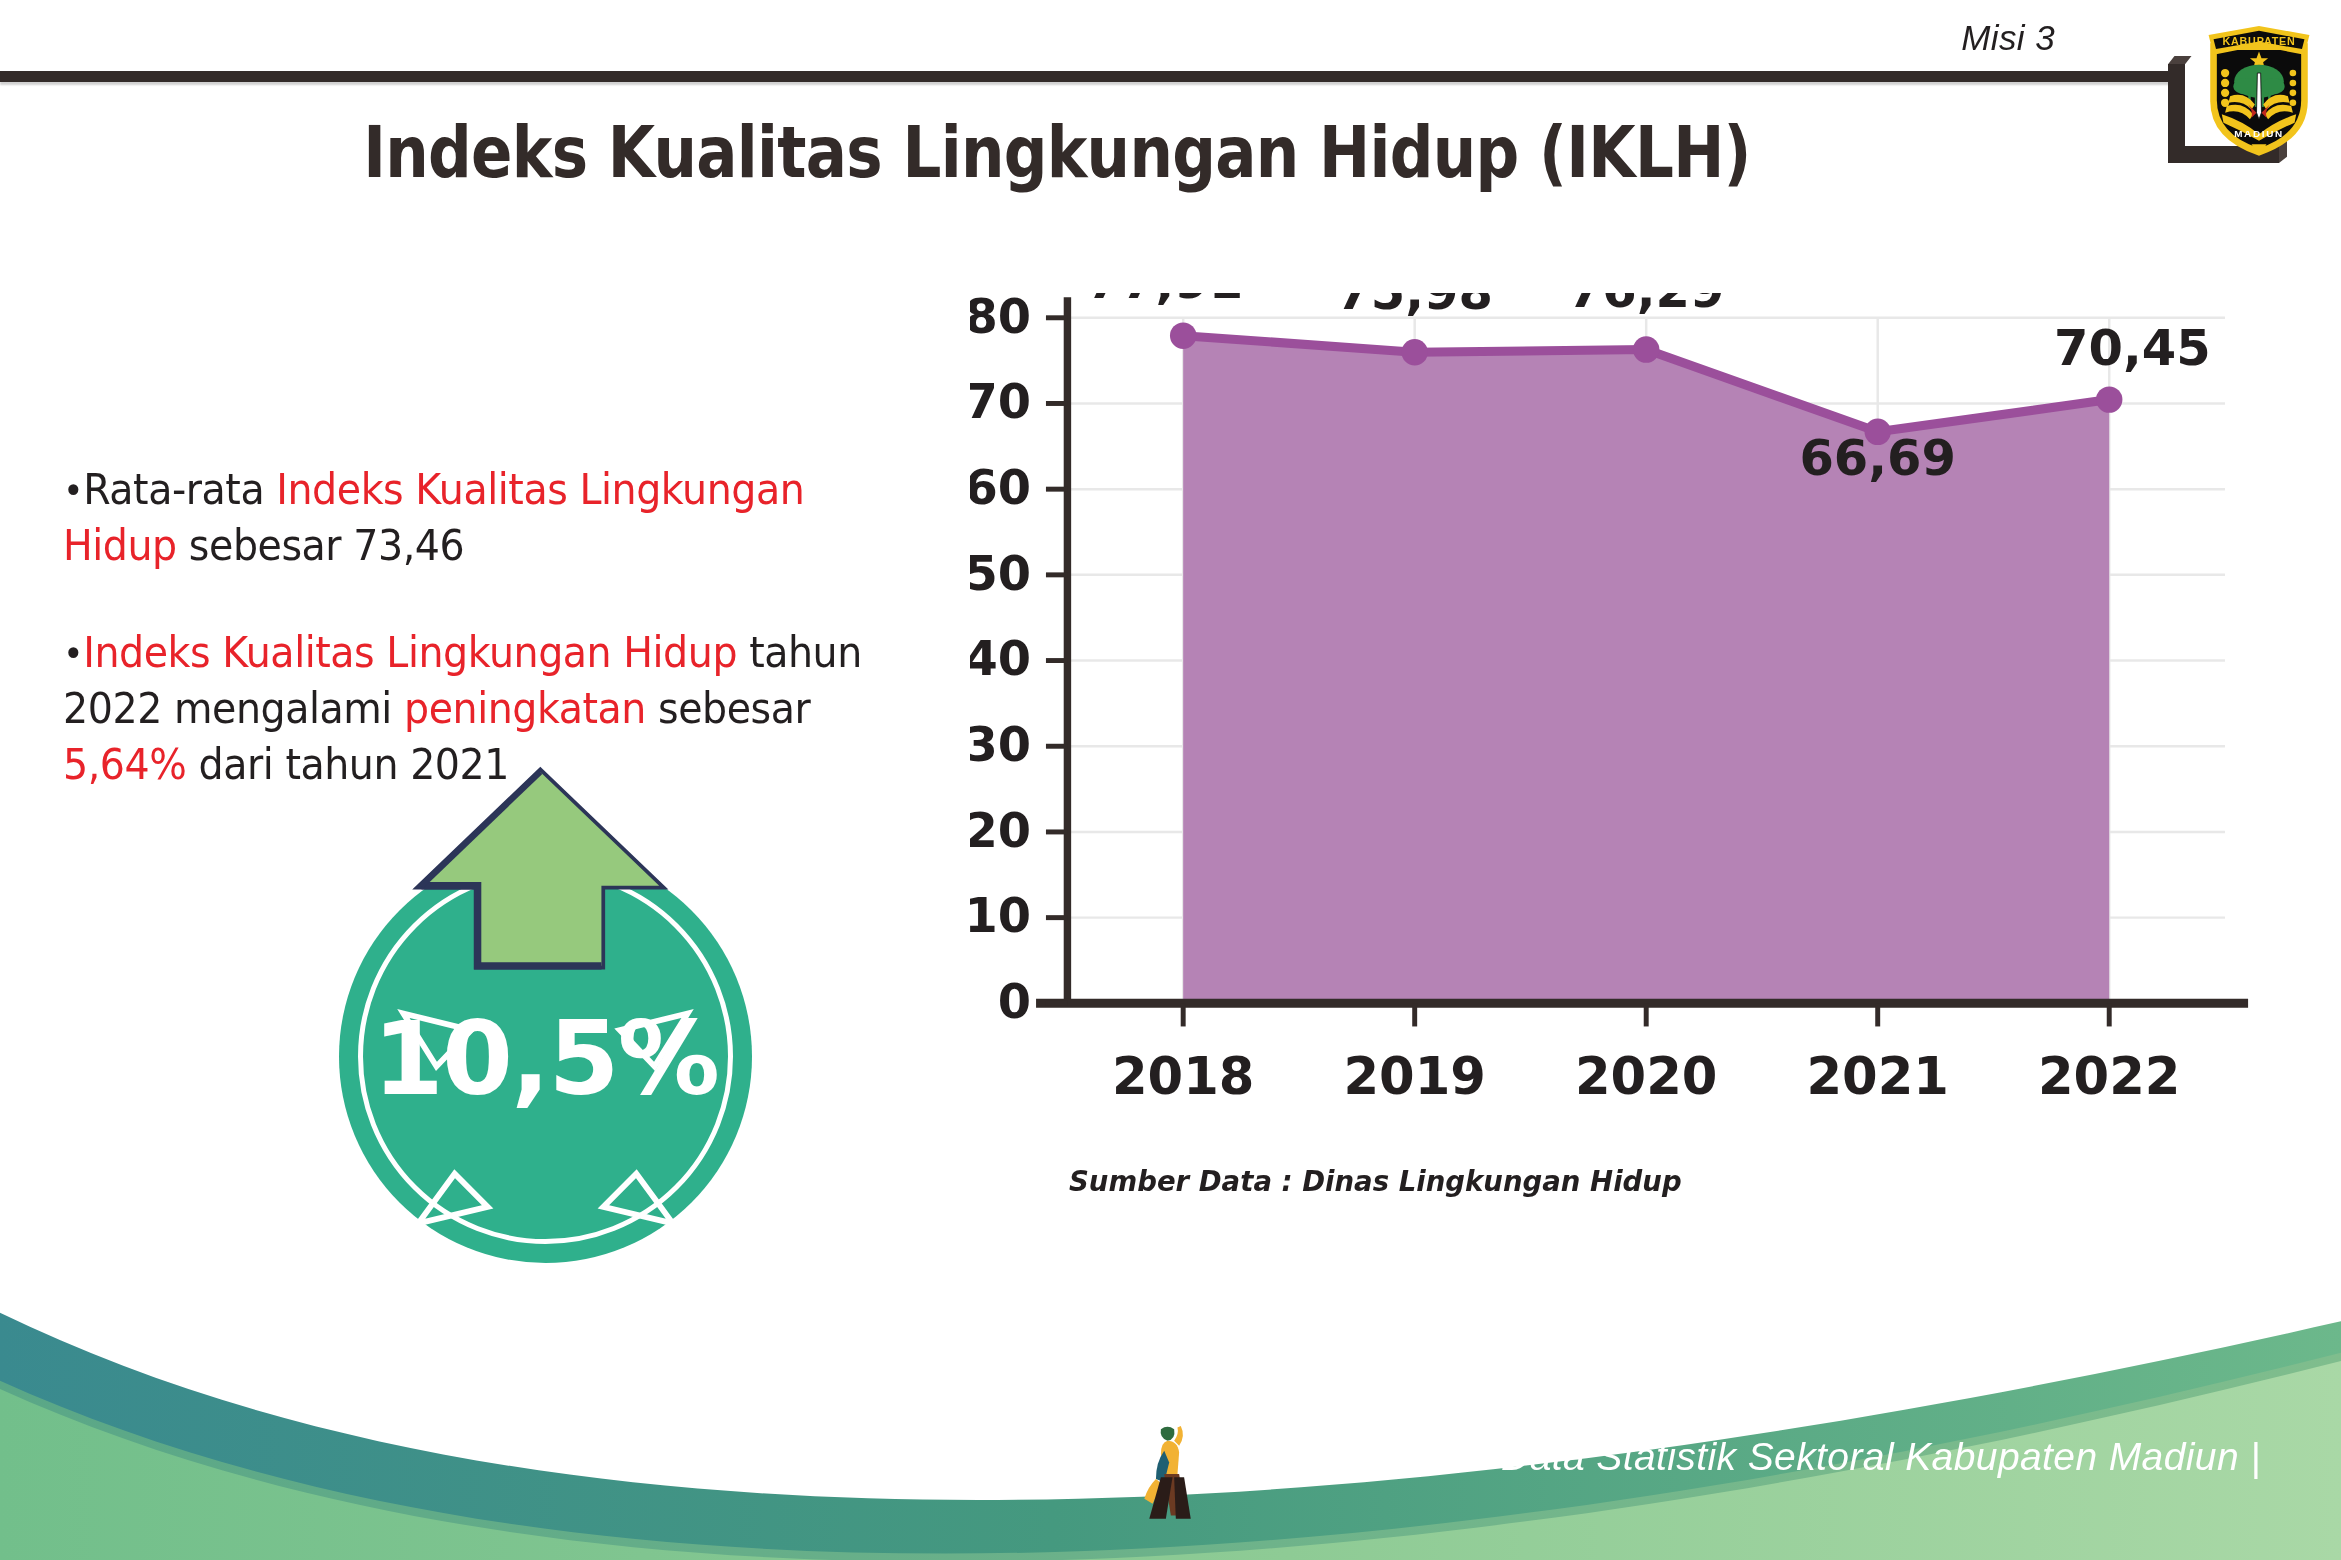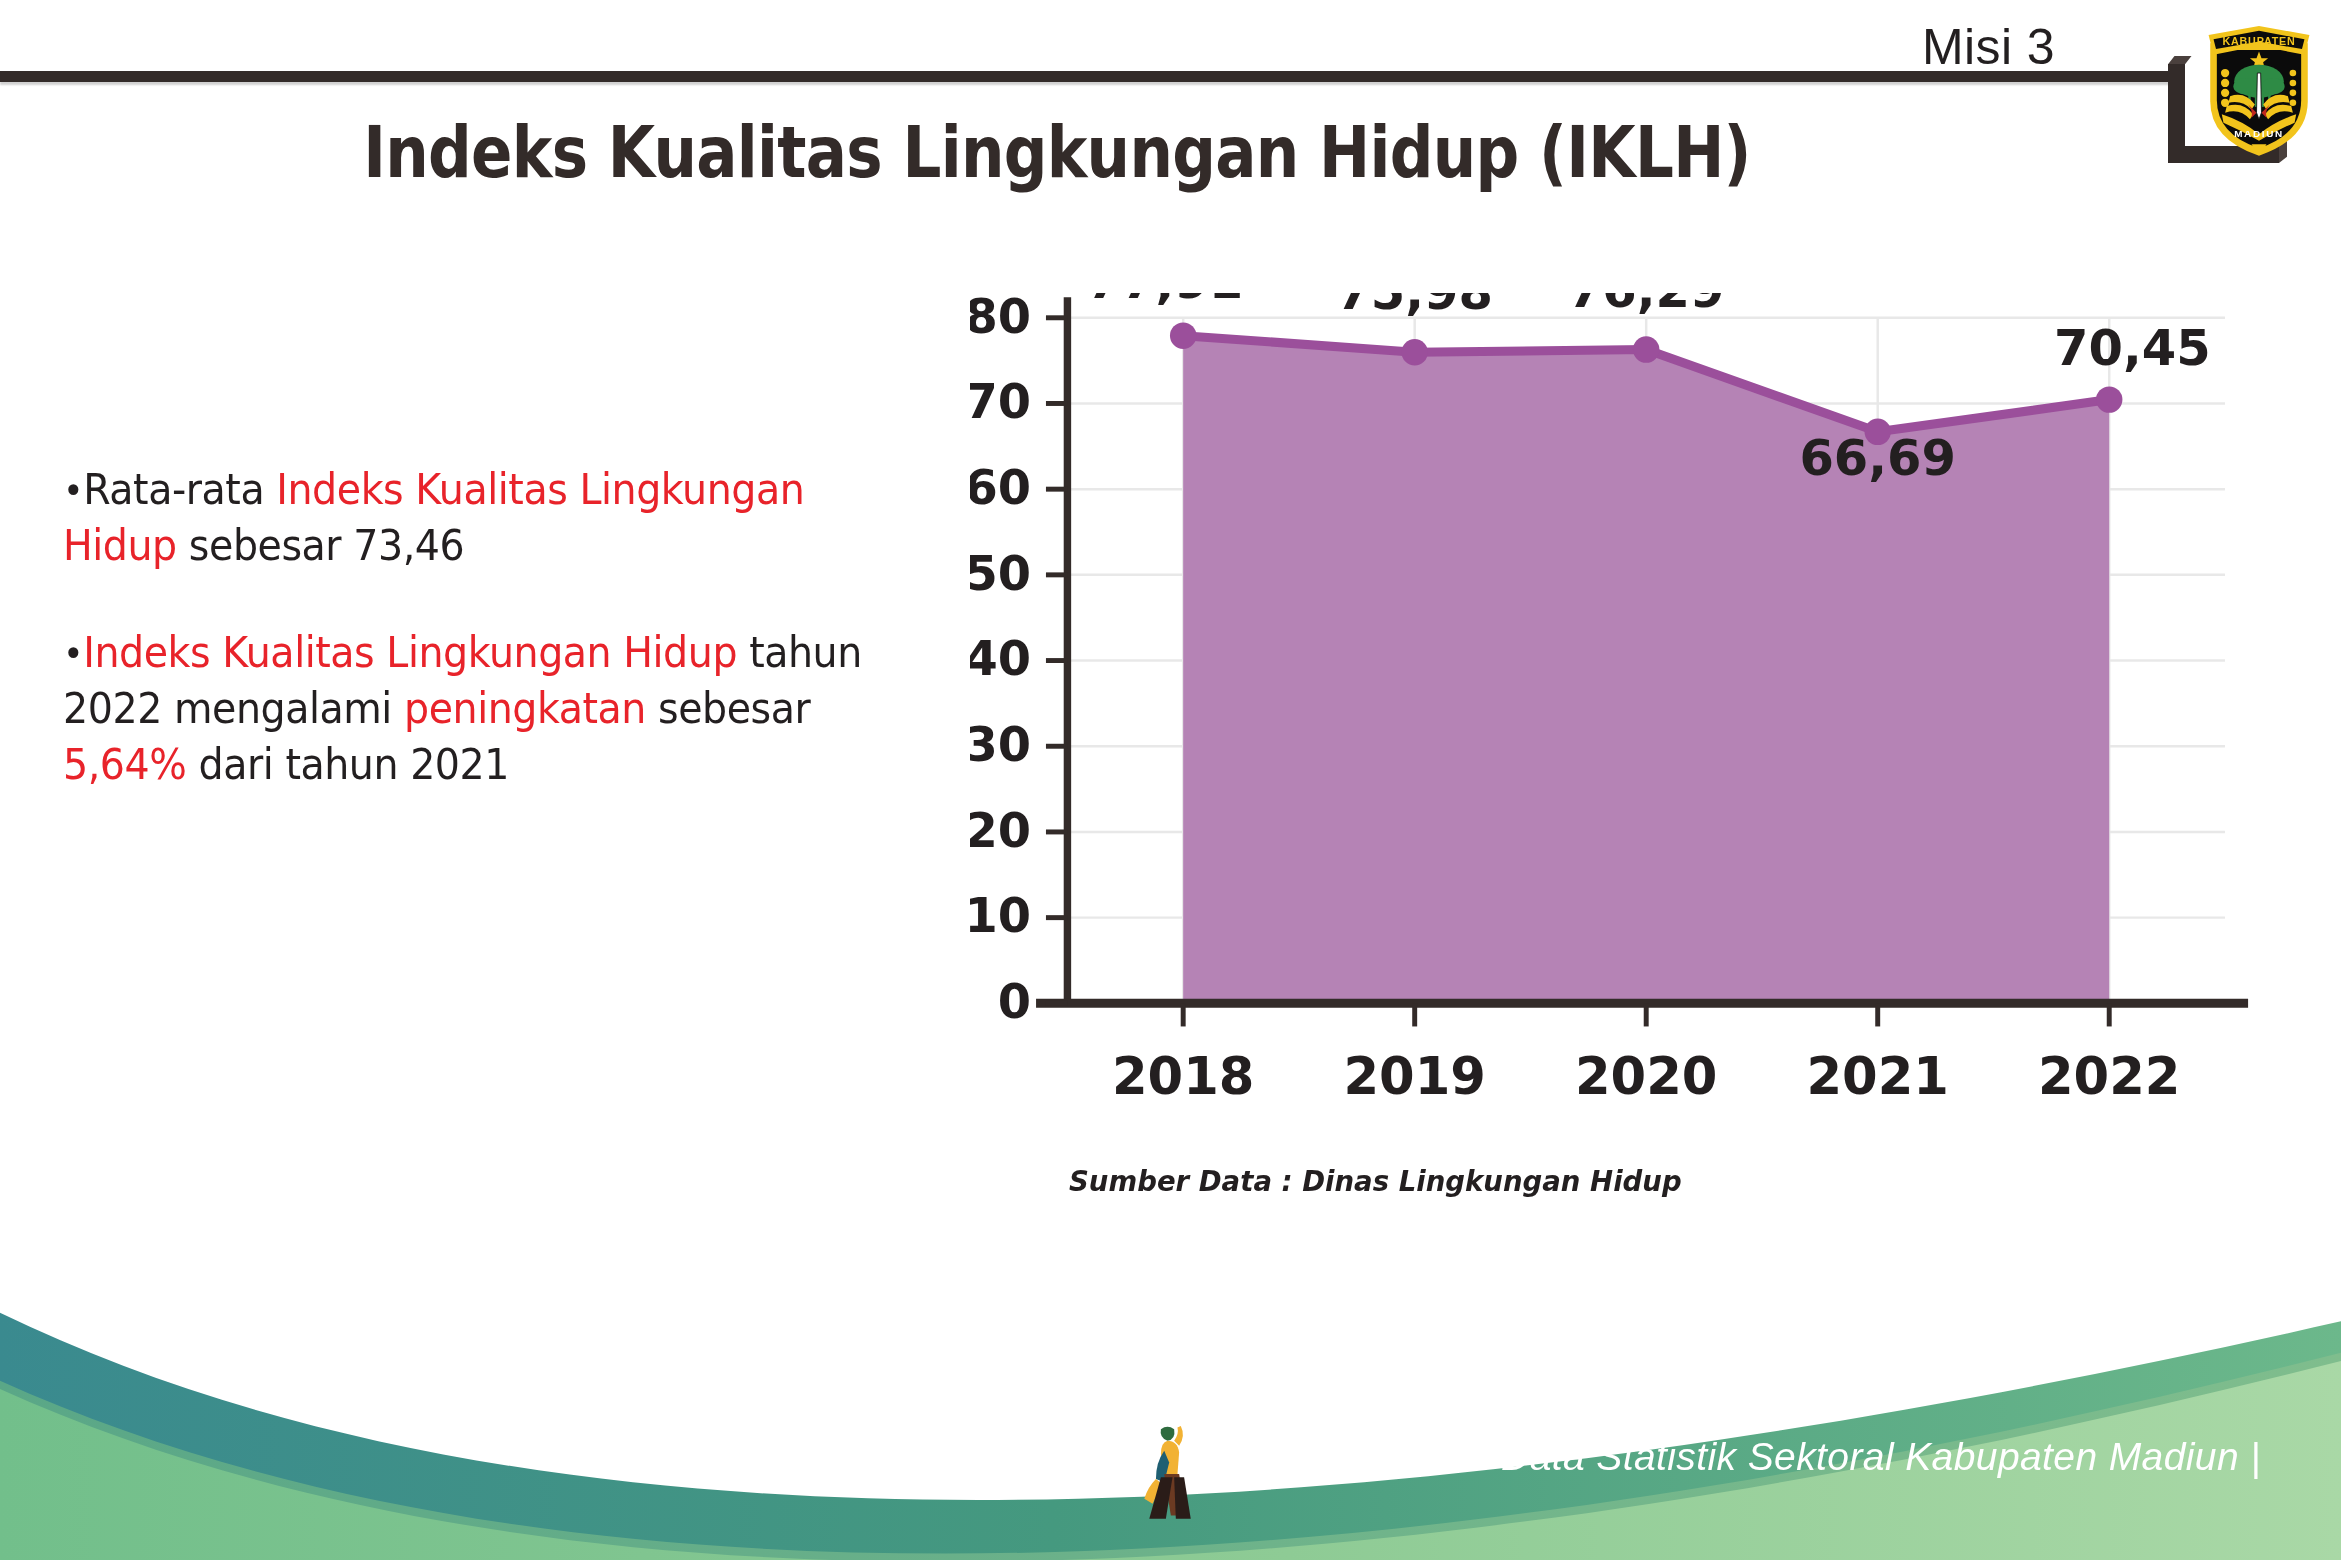--- a/index.html
+++ b/index.html
@@ -22,21 +22,22 @@
     position: absolute;
     left: 0; top: 71px;
     width: 2172px; height: 10.7px;
     background: #332b29;
     box-shadow: 0 2.5px 1.7px rgba(0,0,0,0.18);
   }
   .misi-label {
     position: absolute;
     right: 287px; top: 18px;
     font-family: "Liberation Sans", sans-serif;
-    font-size: 50px;
+    font-style: italic;
+    font-size: 35px;
     color: #231f20;
     letter-spacing: 0.4px;
     white-space: nowrap;
   }
   
   .bracket-v {
     position: absolute;
     left: 2168px; top: 64px;
     width: 16.5px; height: 99px;
     background: #332b29;
@@ -230,20 +231,37 @@
 
   <div class="bullets">
     <div class="bullet">
       <span class="dot">•</span><span>Rata-rata </span><span class="hl">Indeks Kualitas Lingkungan Hidup</span><span> sebesar 73,46</span>
     </div>
     <div class="bullet">
       <span class="dot">•</span><span class="hl">Indeks Kualitas Lingkungan Hidup</span><span> tahun 2022 mengalami </span><span class="hl">peningkatan</span><span> sebesar </span><span class="hl">5,64%</span><span> dari tahun 2021</span>
     </div>
   </div>
 
+  <div class="badge-wrap">
+    <div class="badge-circle"></div>
+    <div class="badge-ring"></div>
+    <svg class="badge-ticks" viewBox="0 0 500 500">
+      <polygon points="78,198 160,218 118,262" fill="none" stroke="#ffffff" stroke-width="7"></polygon>
+      <polygon points="422,198 340,218 382,262" fill="none" stroke="#ffffff" stroke-width="7"></polygon>
+      <polygon points="96,452 180,432 140,392" fill="none" stroke="#ffffff" stroke-width="7"></polygon>
+      <polygon points="404,452 320,432 360,392" fill="none" stroke="#ffffff" stroke-width="7"></polygon>
+    </svg>
+    <svg class="badge-arrow" viewBox="0 0 510 540">
+      <path d="M256 30 L400 168 L330 168 L330 265 L180 265 L180 168 L112 168 Z" fill="#96C97D" stroke="#2C3558" stroke-width="9" stroke-linejoin="miter"></path>
+      <path d="M256 30 L400 168 L330 168 L330 265 L180 265 L180 168 L112 168 Z" fill="#96C97D" stroke="none"></path>
+      <path d="M112 168 L180 168 L180 265 L330 265" fill="none" stroke="#2C3558" stroke-width="9"></path>
+      <path d="M256 30 L112 168" fill="none" stroke="#2C3558" stroke-width="7"></path>
+    </svg>
+    <div class="badge-pct">10,5%</div>
+  </div>
 
   <div class="chart-panel">
     <svg class="chart-svg" viewBox="0 0 1560 1040" preserveAspectRatio="none">
       <g id="chart-grid">
           <line x1="118" x2="1520" y1="860" y2="860" stroke="#E8E8E8" stroke-width="3"></line>
           <line x1="118" x2="1520" y1="756.25" y2="756.25" stroke="#E8E8E8" stroke-width="3"></line>
           <line x1="118" x2="1520" y1="652.5" y2="652.5" stroke="#E8E8E8" stroke-width="3"></line>
           <line x1="118" x2="1520" y1="548.75" y2="548.75" stroke="#E8E8E8" stroke-width="3"></line>
           <line x1="118" x2="1520" y1="445" y2="445" stroke="#E8E8E8" stroke-width="3"></line>
           <line x1="118" x2="1520" y1="341.25" y2="341.25" stroke="#E8E8E8" stroke-width="3"></line>

